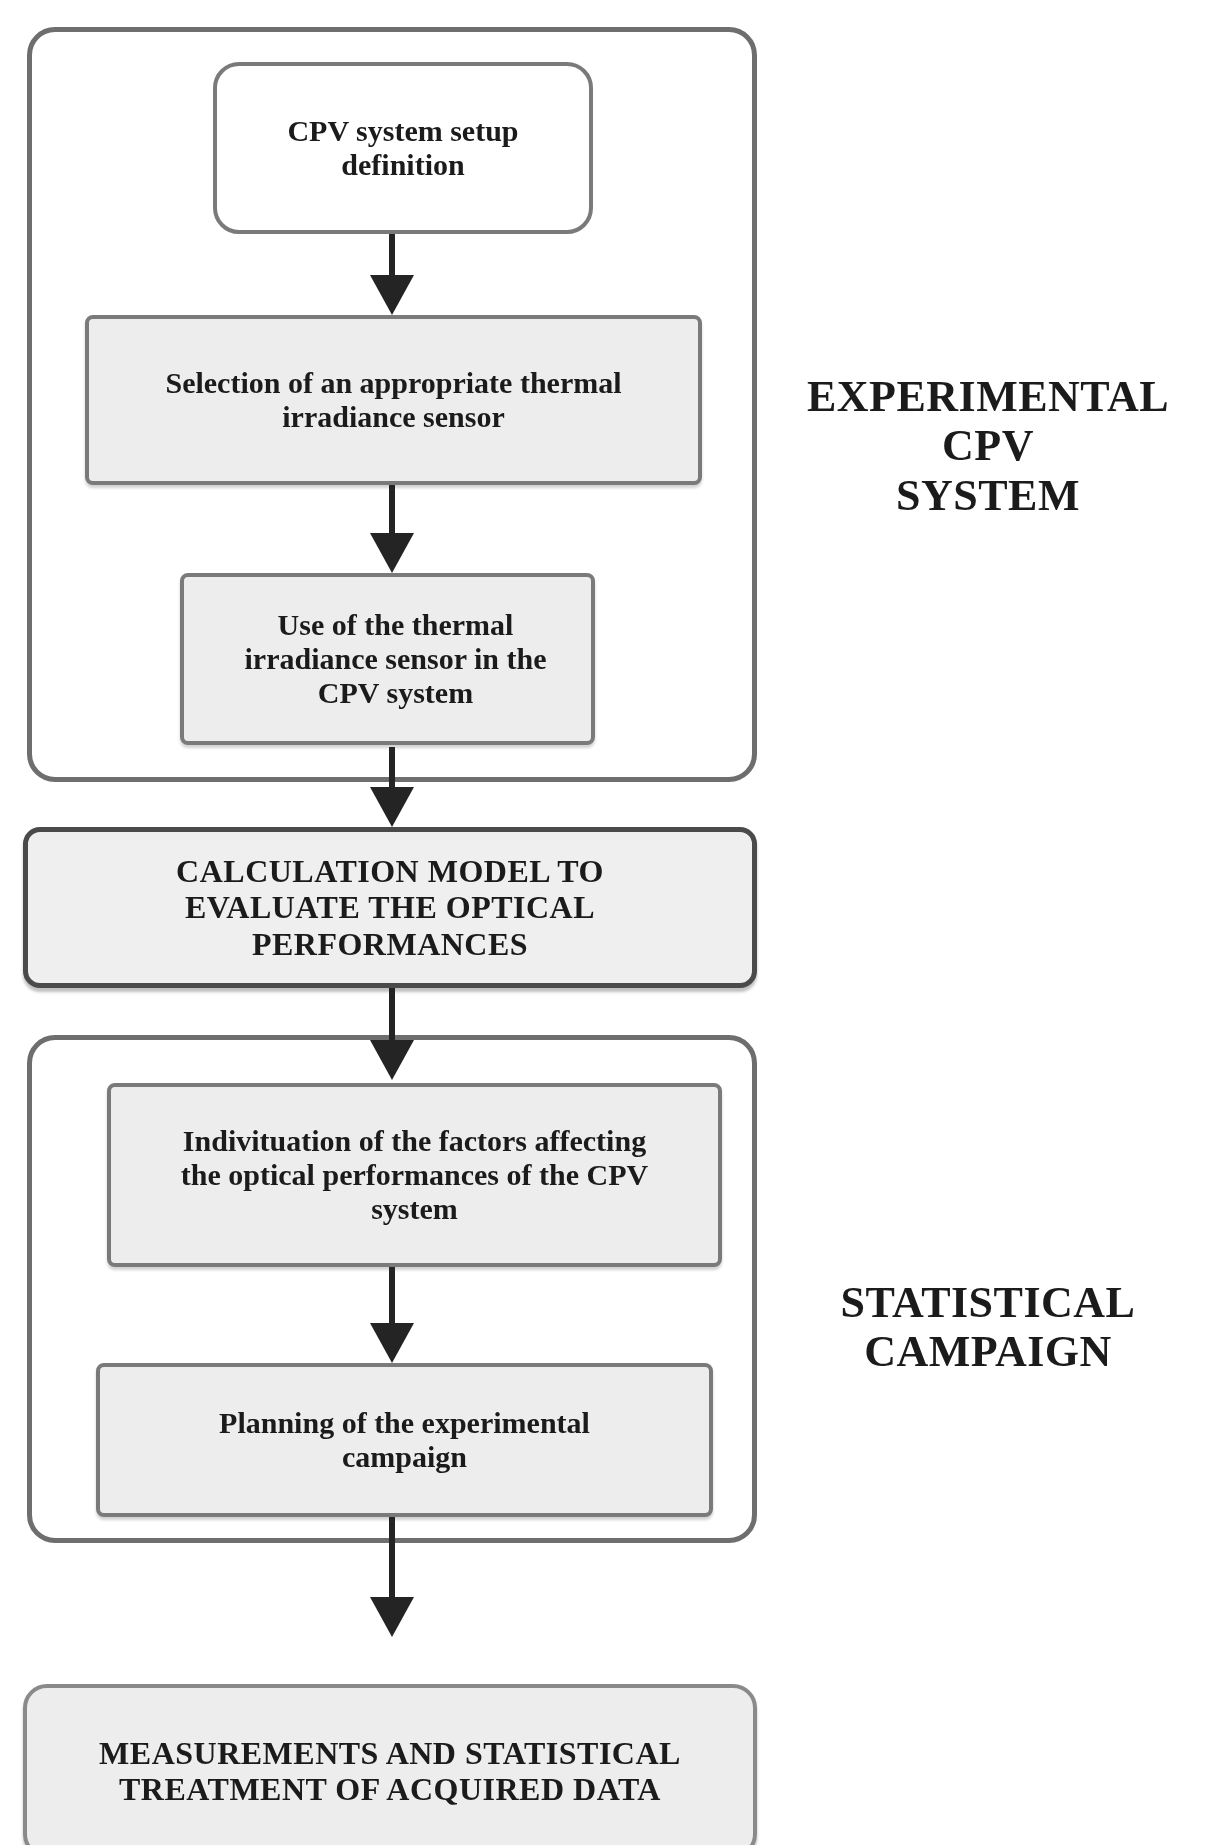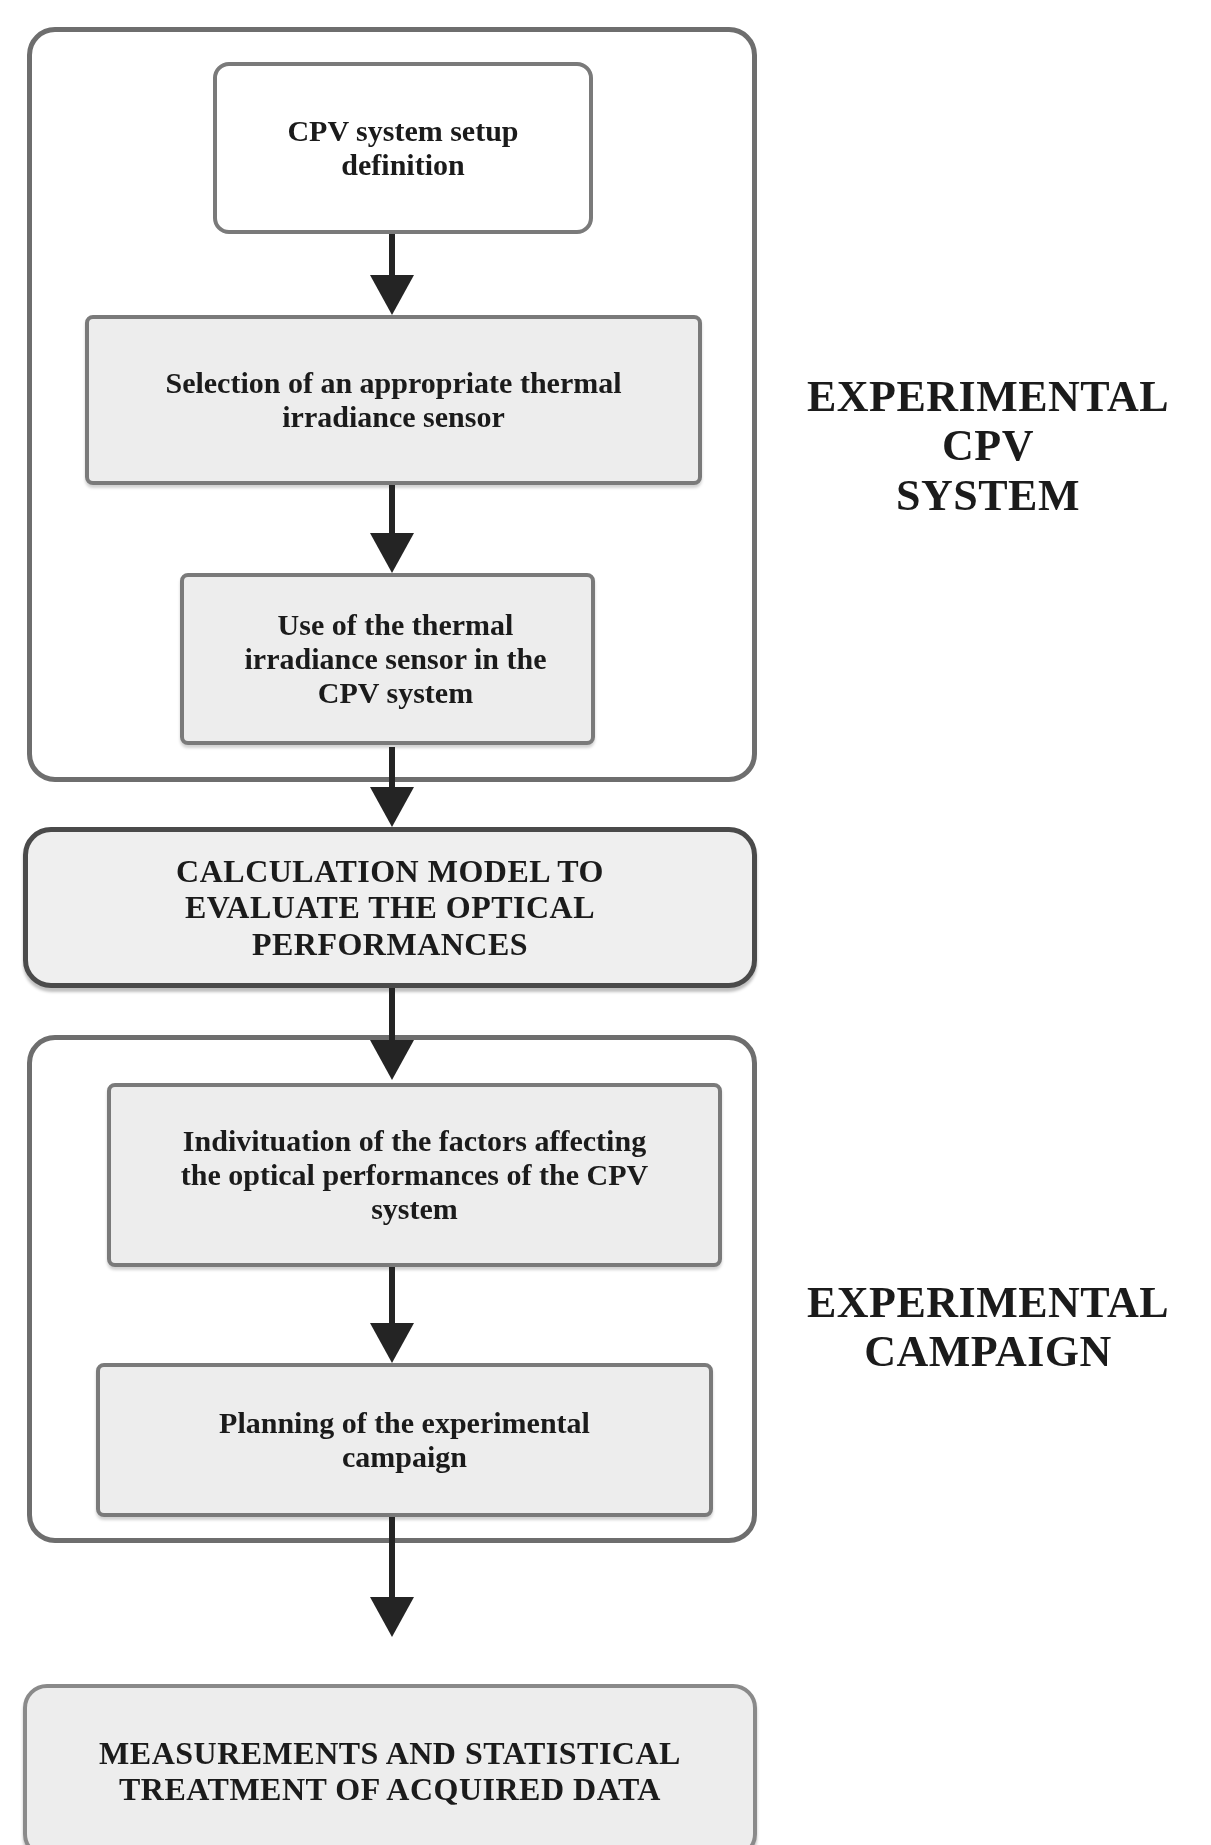--- a/index.html
+++ b/index.html
@@ -45,27 +45,27 @@
     white-space: pre-line;
     font-weight: bold;
     font-size: 30px;
     line-height: 1.13;
     padding: 0 8px;
   }
   .caps .node-text { font-size: 32px; letter-spacing: 0.5px; }
 
   .n1 { left: 213px; top: 62px;  width: 380px; height: 172px;
         background: var(--white-node-fill, #ffffff);
-        border-radius: 16px; box-shadow: none; }
+        border-radius: 26px; box-shadow: none; }
   .n2 { left: 85px;  top: 315px; width: 617px; height: 170px; }
   .n3 { left: 180px; top: 573px; width: 415px; height: 172px; padding-left: 16px; }
   .calc {
     left: 23px; top: 827px; width: 734px; height: 161px;
     border: 5px solid var(--strong-border, #4a4a4a);
-    border-radius: 28px;
+    border-radius: 17px;
     background: var(--calc-fill, #efefef);
     box-shadow: 0 4px 3px rgba(0,0,0,0.25);
   }
   .n4 { left: 87px;  top: 1083px; width: 615px; height: 184px; margin-left: 20px; }
   .n5 { left: 96px;  top: 1363px; width: 617px; height: 154px; }
   .final {
     left: 23px; top: 1684px; width: 734px; height: 174px;
     border: 4px solid var(--final-border, #8a8a8a);
     border-radius: 24px;
     box-shadow: 0 4px 3px rgba(0,0,0,0.25);
@@ -184,16 +184,16 @@
     <div class="arrow-line"></div>
     <div class="arrow-head"></div>
   </div>
   <div class="arrow a6">
     <div class="arrow-line"></div>
     <div class="arrow-head"></div>
   </div>
 
   <div class="side-label l1">EXPERIMENTAL CPV
 SYSTEM</div>
-  <div class="side-label l2">EXPERIMENTAL
+  <div class="side-label l2">STATISTICAL
 CAMPAIGN</div>
 
 </div>
 
 </body></html>

